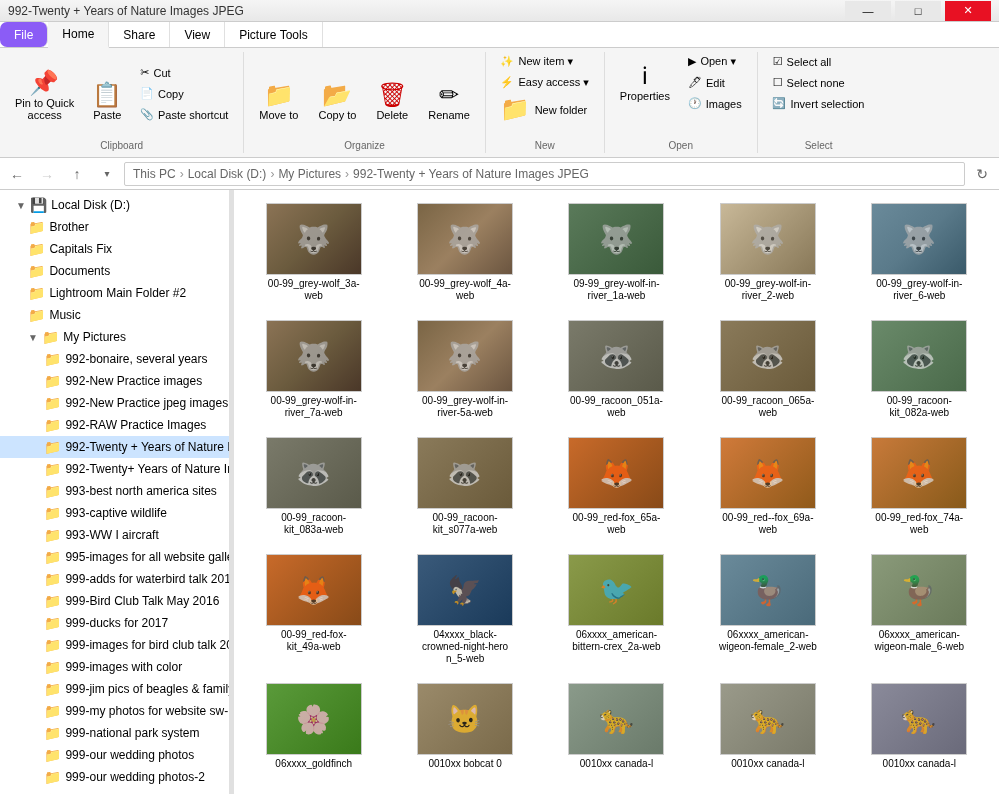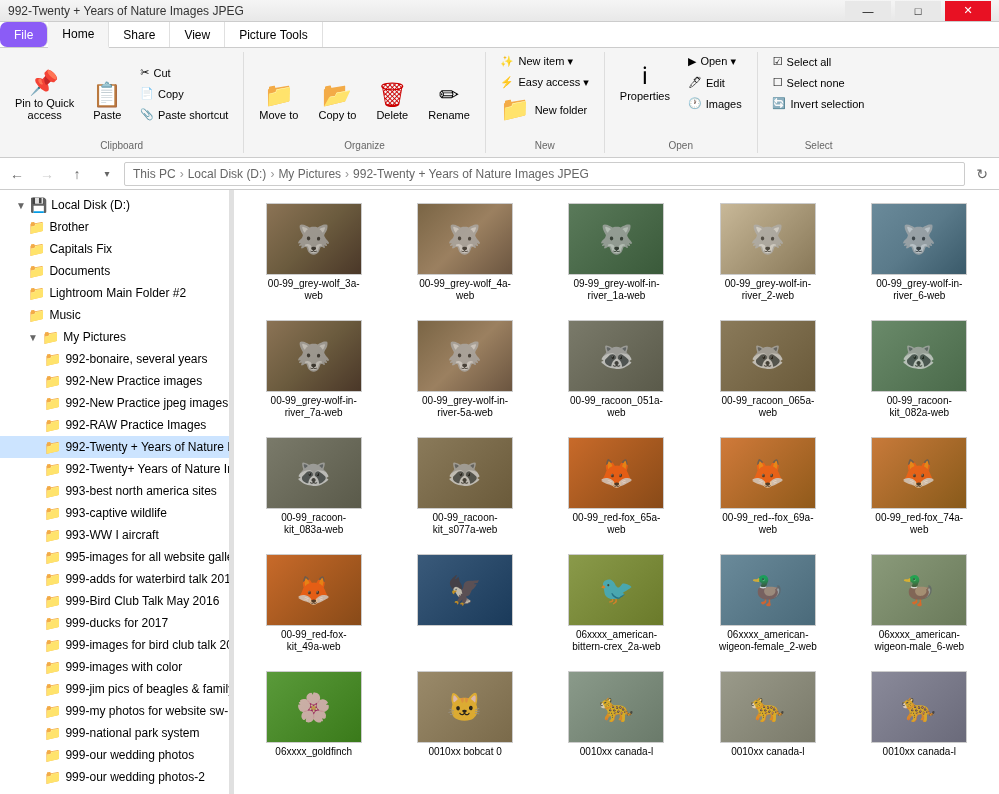--- a/index.html
+++ b/index.html
@@ -602,20 +602,21 @@
       <div class="file-item">
         <div class="file-thumb fox1">
           <div class="thumb-inner" style="font-size:28px;opacity:0.7;">🦊</div>
         </div>
         <div class="file-label">00-99_red-fox-kit_49a-web</div>
       </div>
       <div class="file-item">
         <div class="file-thumb heron">
           <div class="thumb-inner" style="font-size:28px;opacity:0.7;">🦅</div>
         </div>
+        <div class="file-label">04xxxx_black-crowned-night-hero n_5-web</div>
       </div>
       <div class="file-item">
         <div class="file-thumb bittern">
           <div class="thumb-inner" style="font-size:28px;opacity:0.7;">🐦</div>
         </div>
         <div class="file-label">06xxxx_american-bittern-crex_2a-web</div>
       </div>
       <div class="file-item">
         <div class="file-thumb wigeon1">
           <div class="thumb-inner" style="font-size:28px;opacity:0.7;">🦆</div>

